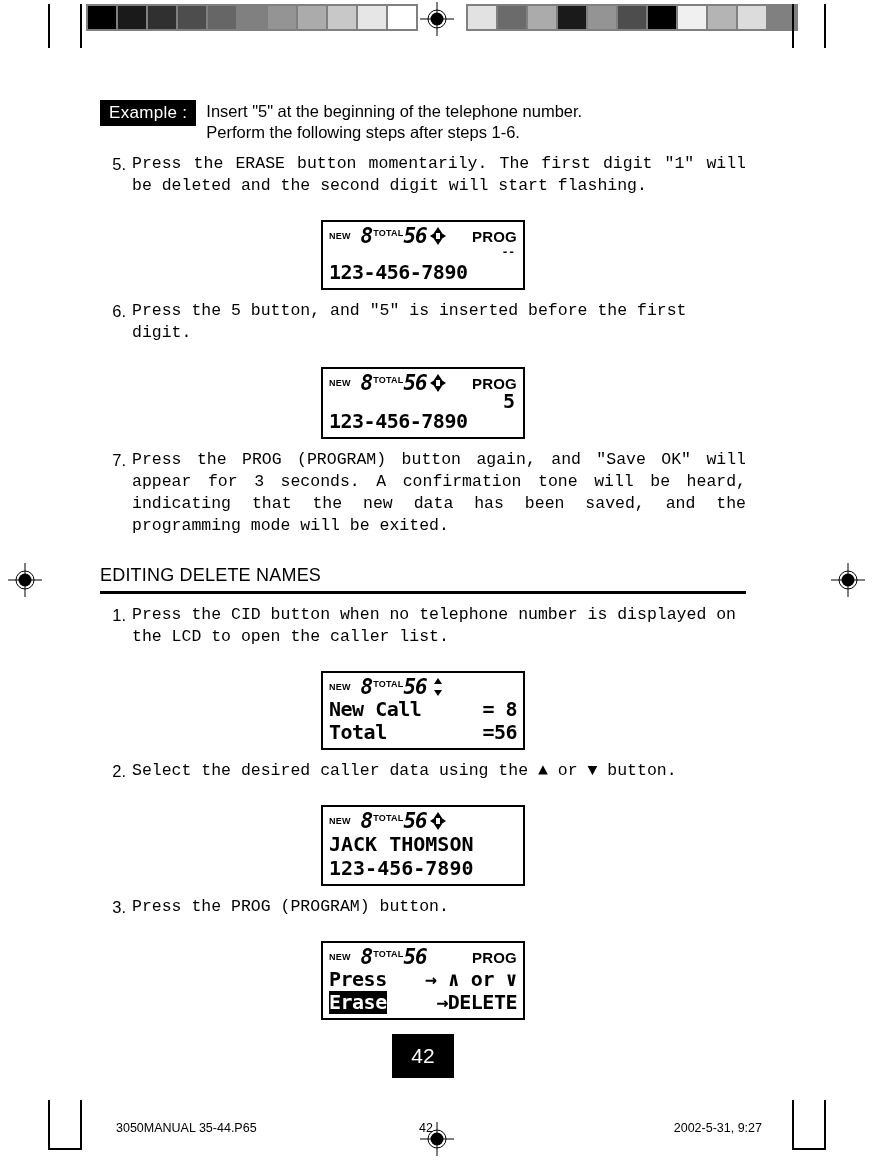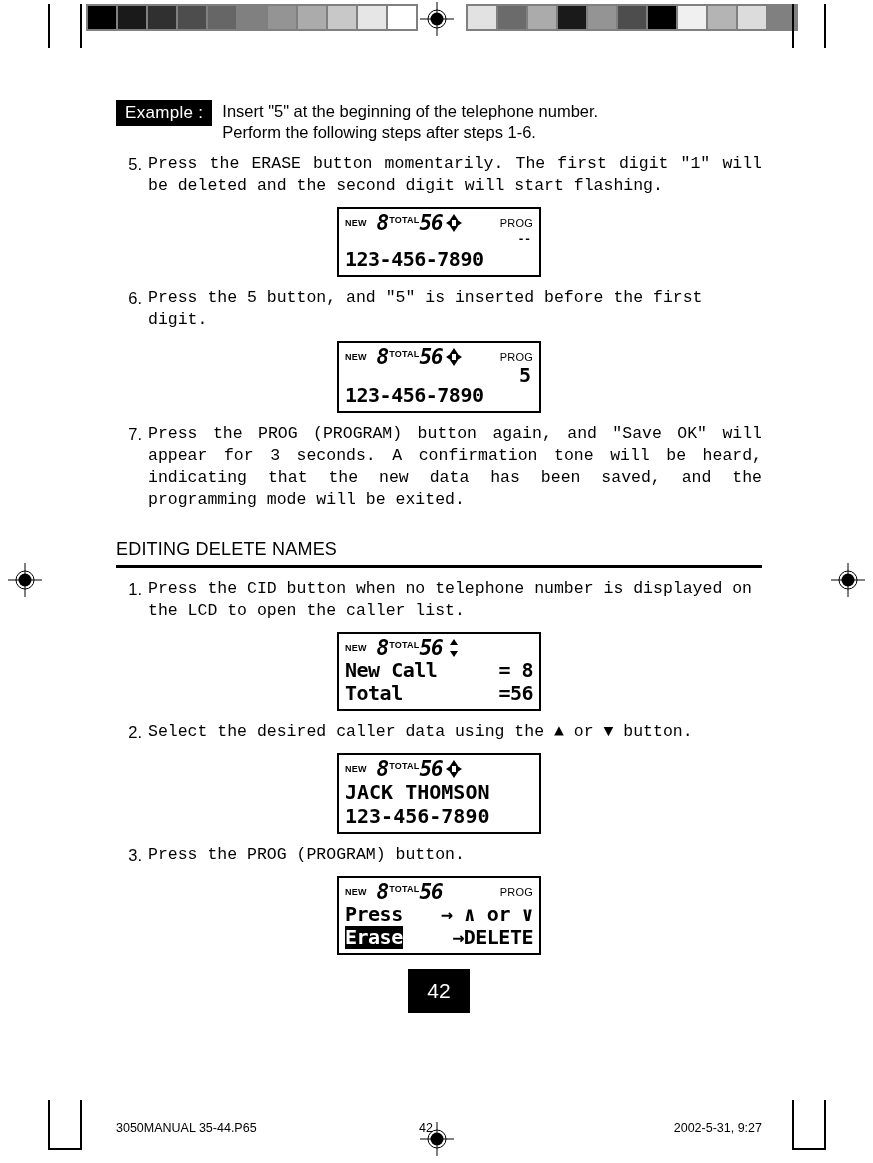--- a/index.html
+++ b/index.html
@@ -58,21 +58,21 @@
   #trim-bl     { left: 48px;  top: 1100px; width: 2px; height: 50px; }
   #trim-bl2    { left: 80px;  top: 1100px; width: 2px; height: 50px; }
   #trim-br     { left: 792px; top: 1100px; width: 2px; height: 50px; }
   #trim-br2    { left: 824px; top: 1100px; width: 2px; height: 50px; }
   #trim-bl-h   { left: 48px;  top: 1148px; width: 34px; height: 2px; }
   #trim-br-h   { left: 792px; top: 1148px; width: 34px; height: 2px; }
 
   
   .page {
     position: absolute;
-    left: 116px;
+    left: 100px;
     top: 100px;
     width: 646px;
   }
 
   
   .example-block {
     display: flex;
     align-items: flex-start;
     margin-bottom: 6px;
   }
@@ -148,20 +148,21 @@
     display: flex;
     justify-content: center;
     margin: 10px 0 6px 0;
   }
   .lcd {
     width: 204px;
     border: 2px solid #000000;
     background: #ffffff;
     padding: 3px 6px 4px 6px;
     box-sizing: border-box;
+    margin-top: 13px;
   }
   .lcd-top {
     display: flex;
     align-items: center;
     height: 22px;
     position: relative;
   }
   .seg-new {
     font-size: 9px;
     font-weight: bold;
@@ -178,22 +179,22 @@
   }
   .seg-total {
     font-size: 9px;
     font-weight: bold;
     align-self: flex-start;
     margin-top: 3px;
     margin-left: 1px;
     letter-spacing: 0.2px;
   }
   .seg-prog {
-    font-size: 11px;
-    font-weight: normal;
+    font-size: 15px;
+    font-weight: bold;
     letter-spacing: 0.2px;
     margin-left: auto;
   }
   .arrow-cluster {
     position: relative;
     width: 16px;
     height: 18px;
     margin-left: 3px;
     margin-right: 4px;
     flex: 0 0 auto;

